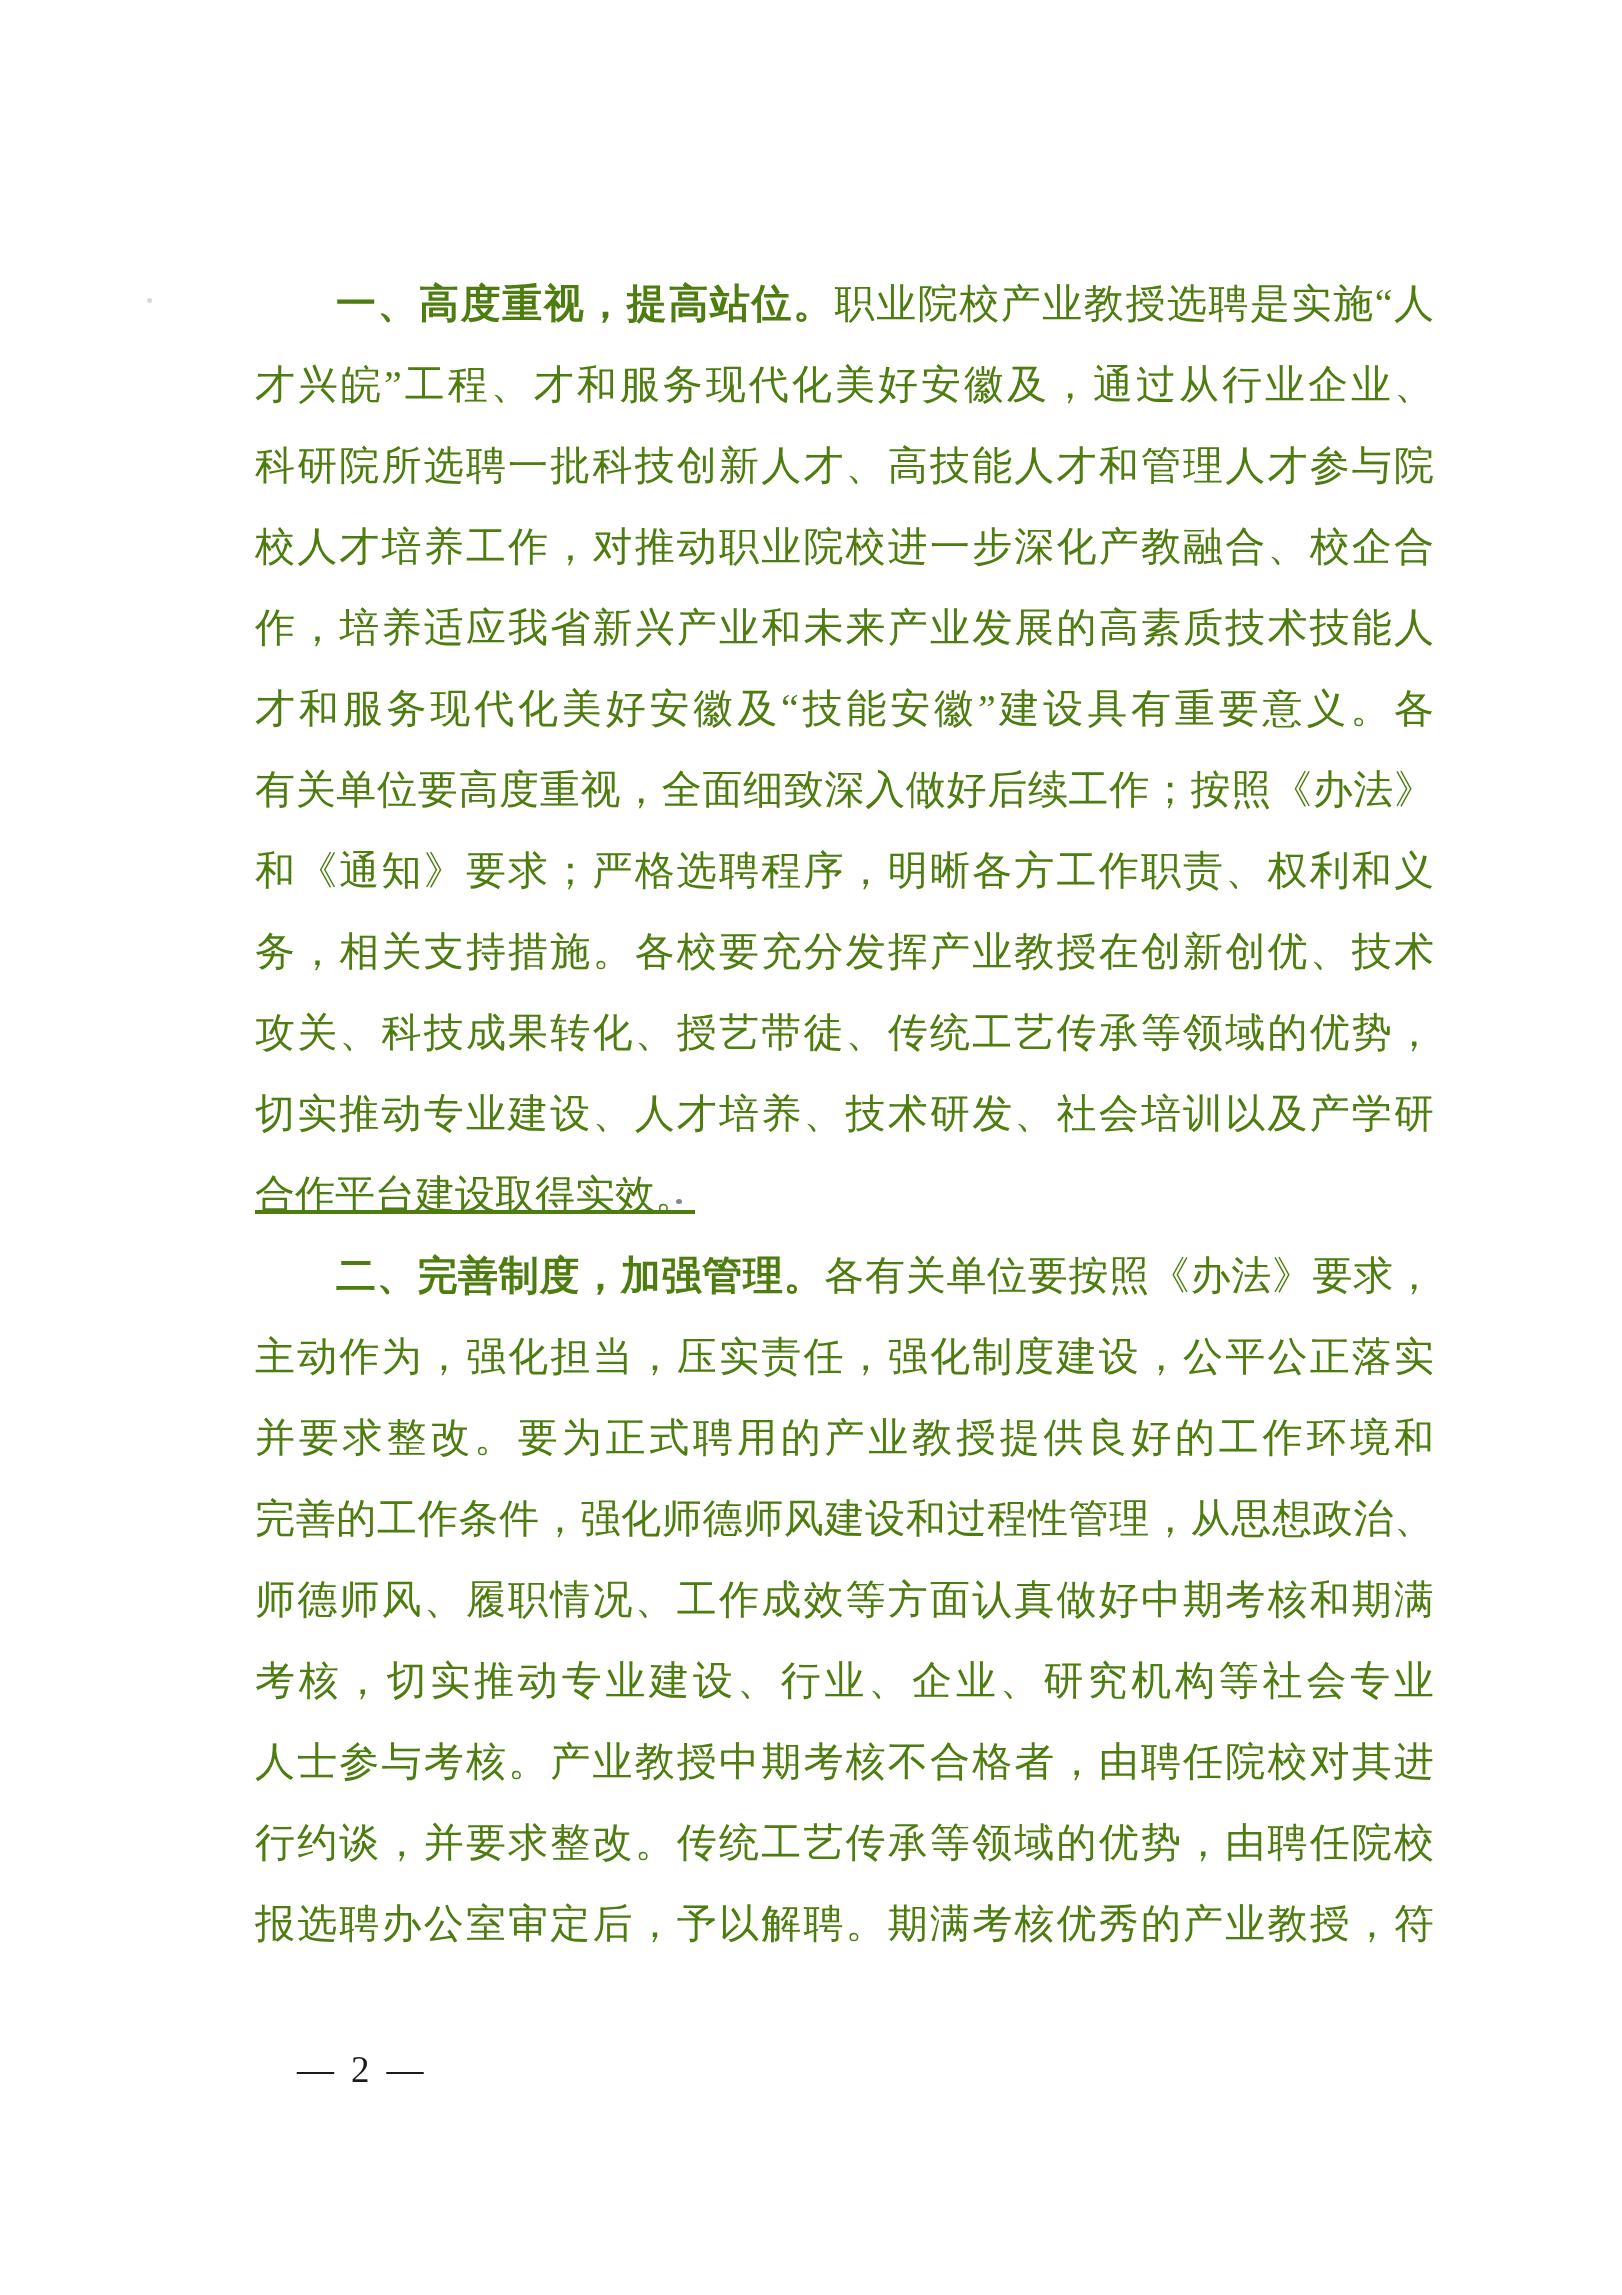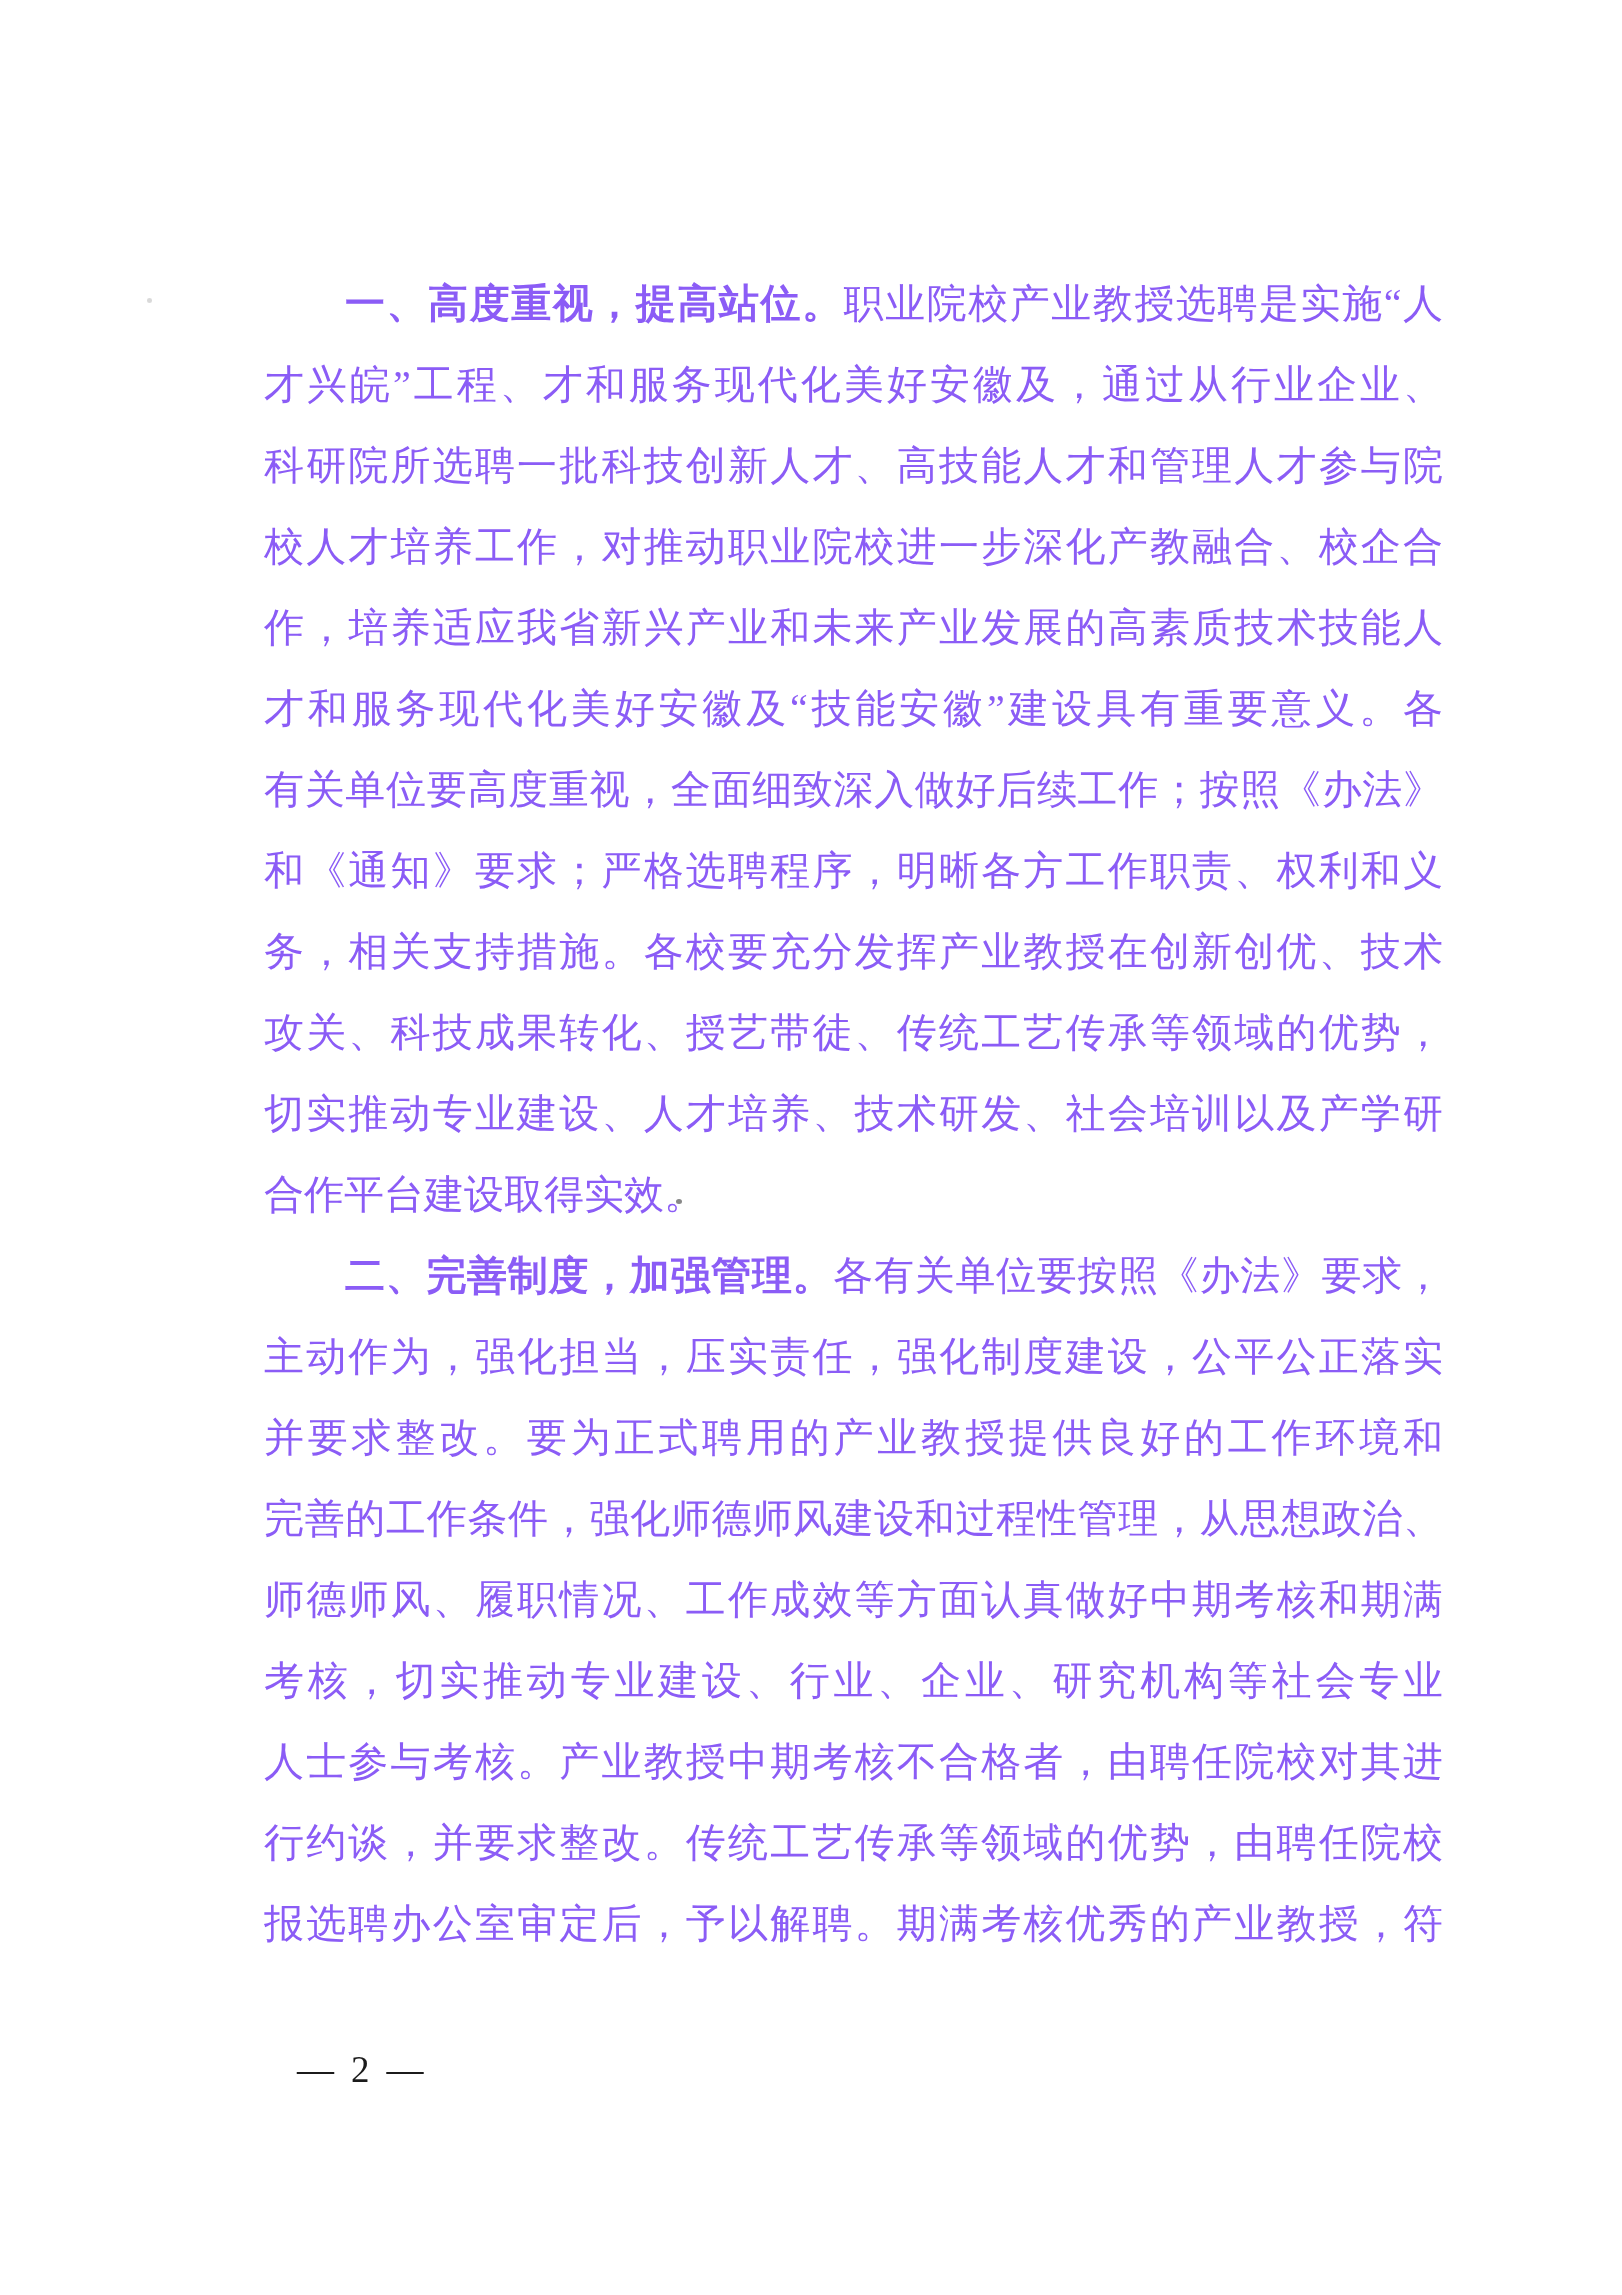--- a/index.html
+++ b/index.html
@@ -9,36 +9,36 @@
     position:relative;
     overflow:hidden;
     font-family:"Liberation Serif","DejaVu Serif",serif;
   }
   .page{
     position:absolute;inset:0;
     background:#ffffff;
   }
   .text-block{
     position:absolute;
-    left:264px;top:263px;
+    left:255px;top:263px;
     width:1179px;
-    color:#8b5cf6;
+    color:#4d7c0f;
   }
   .line{
     height:81px;
     line-height:81px;
     font-size:40px;
     letter-spacing:0;
     text-align:justify;
     text-align-last:justify;
     white-space:normal;
     overflow:visible;
   }
   .line.indent{padding-left:81px;}
-  .line.flush-left{text-align-last:left;}
+  .line.flush-left{text-align-last:left;text-decoration:underline;}
   .hd{
     font-family:"Liberation Sans","DejaVu Sans",sans-serif;
     font-weight:700;
   }
   .page-num{
     position:absolute;
     left:297px;top:2029px;
     height:81px;line-height:81px;
     font-size:37px;
     letter-spacing:3.9px;

